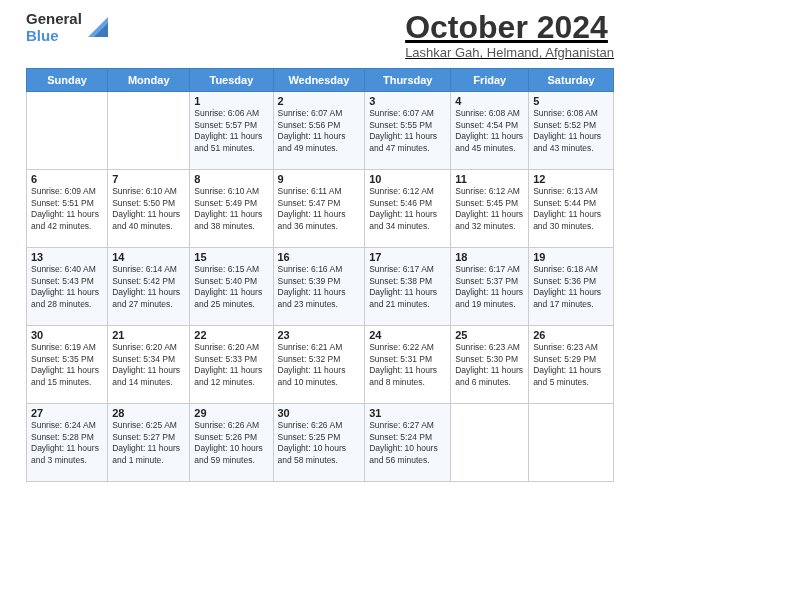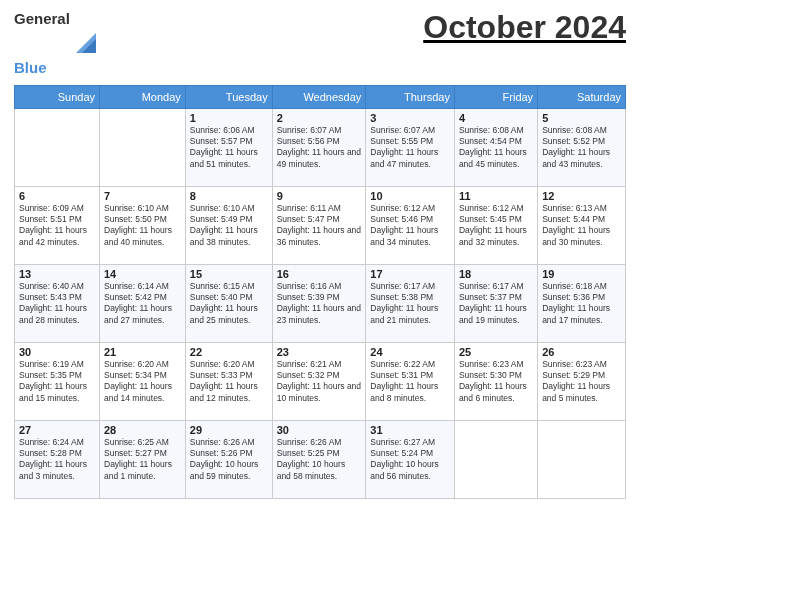--- a/index.html
+++ b/index.html
@@ -7,21 +7,21 @@
       font-family: Arial, sans-serif;
       background: #fff;
       width: 792px;
       height: 612px;
       overflow: hidden;
     }
     .page {
       width: 640px;
       height: 612px;
       background: #fff;
-      padding: 10px 14px;
+      padding: 10px 26px;
     }
     .header {
       display: flex;
       justify-content: space-between;
       align-items: flex-start;
       margin-bottom: 8px;
     }
     .logo {
       display: flex;
       align-items: center;
@@ -48,23 +48,23 @@
     }
     table {
       width: 100%;
       border-collapse: collapse;
       font-size: 9.5px;
     }
     thead tr th {
       background: #4a90d9;
       color: #fff;
       font-size: 11px;
-      font-weight: normal;
+      font-weight: bold;
       padding: 5px 4px;
-      text-align: right;
+      text-align: center;
       border: 1px solid #3a7fc1;
     }
     tbody tr td {
       border: 1px solid #ccc;
       vertical-align: top;
       padding: 3px 4px;
       width: 113px;
       height: 78px;
       background: #fff;
     }
@@ -91,30 +91,31 @@
     }
   </style>
 </head>
 <body>
 
 <div class="page">
   <div class="header">
     <div class="logo">
       <div style="display:flex;flex-direction:column;line-height:1.15;">
         <span style="font-size:15px;font-weight:bold;color:#333;">General</span>
-        <span style="font-size:15px;font-weight:bold;color:#4a90d9;margin-top:32px;">Blue</span>
+        <span style="font-size:15px;font-weight:bold;color:#4a90d9;">Blue</span>
       </div>
 
       <svg class="logo-icon" viewBox="0 0 28 28">
         <polygon points="4,24 24,4 24,24" fill="#4a90d9" opacity="0.85"></polygon>
         <polygon points="10,24 24,10 24,24" fill="#2a6ab0" opacity="0.7"></polygon>
       </svg>
     </div>
     <div class="title-block">
       <div class="month-title">October 2024</div>
+      <div class="subtitle">Lashkar Gah, Helmand, Afghanistan</div>
     </div>
   </div>
 
   <table>
     <thead>
       <tr>
       <th>Sunday</th>
           <th>Monday</th>
           <th>Tuesday</th>
           <th>Wednesday</th>

